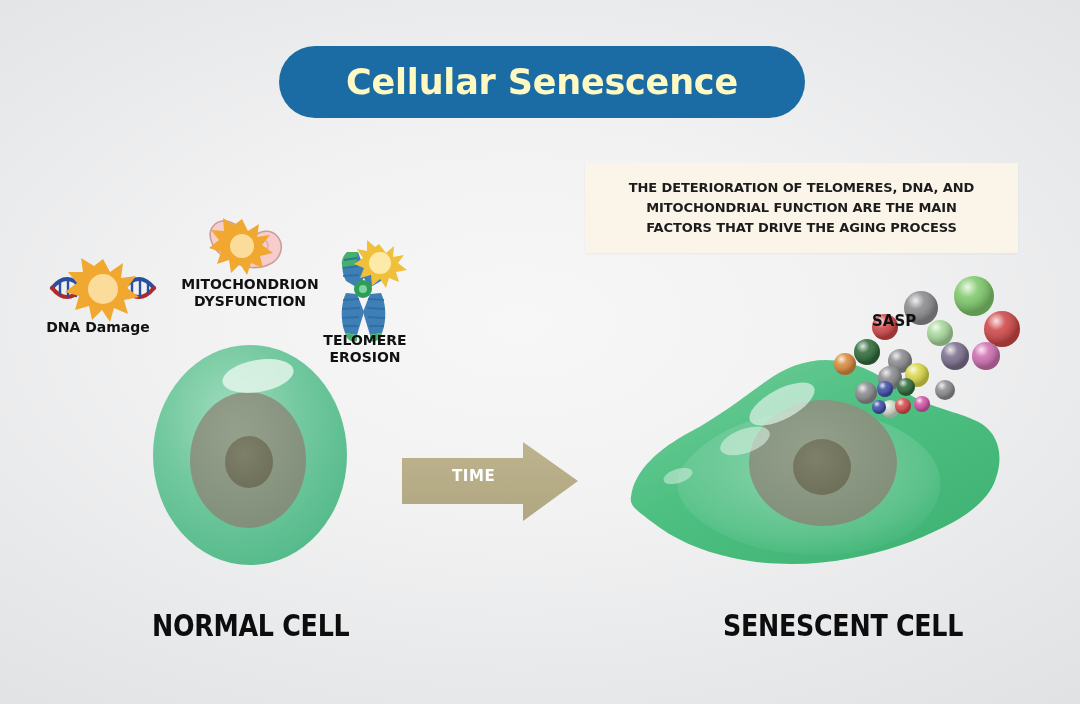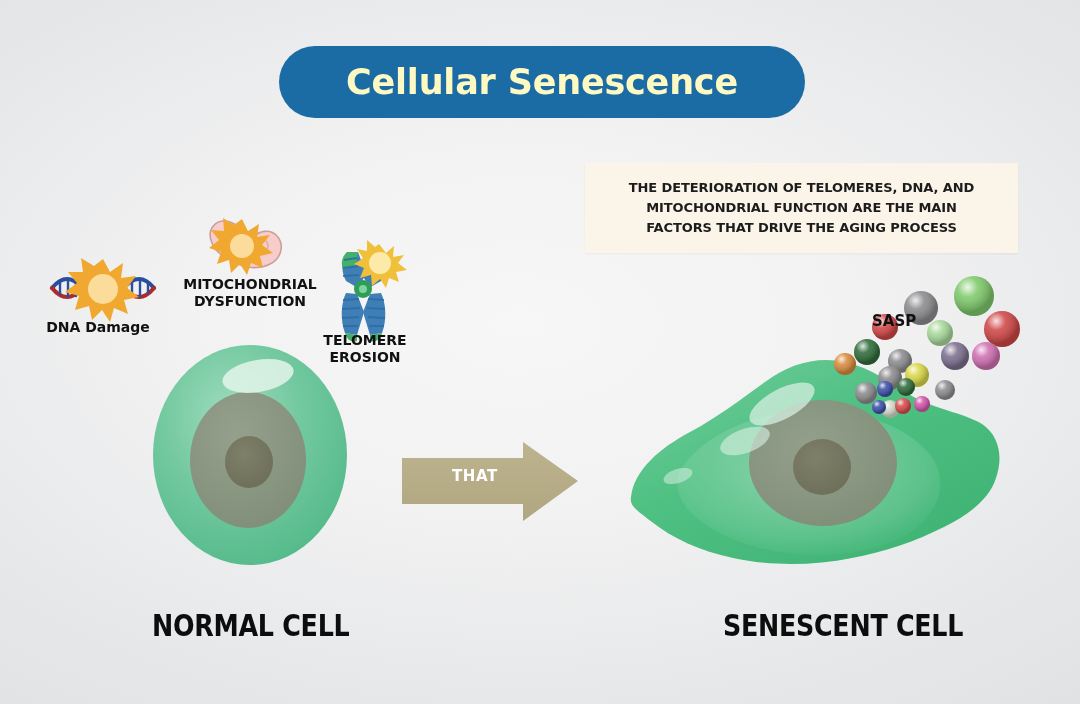--- a/index.html
+++ b/index.html
@@ -348,25 +348,25 @@
     <span id="title-text" style="color: #fef9c3;">Cellular Senescence</span>
   </div>
 
   <div id="callout-box" style="background: rgb(250, 244, 233);">
     <span id="callout-text" style="color: rgb(28, 28, 28);">THE DETERIORATION OF TELOMERES, DNA, AND
 MITOCHONDRIAL FUNCTION ARE THE MAIN
 FACTORS THAT DRIVE THE AGING PROCESS</span>
   </div>
 
   <div class="factor-label" id="label-dna">DNA Damage</div>
-  <div class="factor-label" id="label-mito">MITOCHONDRIAL
+  <div class="factor-label" id="label-mito">MITOCHONDRION
 DYSFUNCTION</div>
   <div class="factor-label" id="label-telo">TELOMERE
 EROSION</div>
 
   <div id="sasp-label">SASP</div>
 
-  <div id="time-text" style="color: rgb(255, 255, 255);">THAT</div>
+  <div id="time-text" style="color: rgb(255, 255, 255);">TIME</div>
 
   <div class="cell-caption" id="caption-normal">NORMAL CELL</div>
   <div class="cell-caption" id="caption-senescent">SENESCENT CELL</div>
 
 </div>
 
 </body></html>

